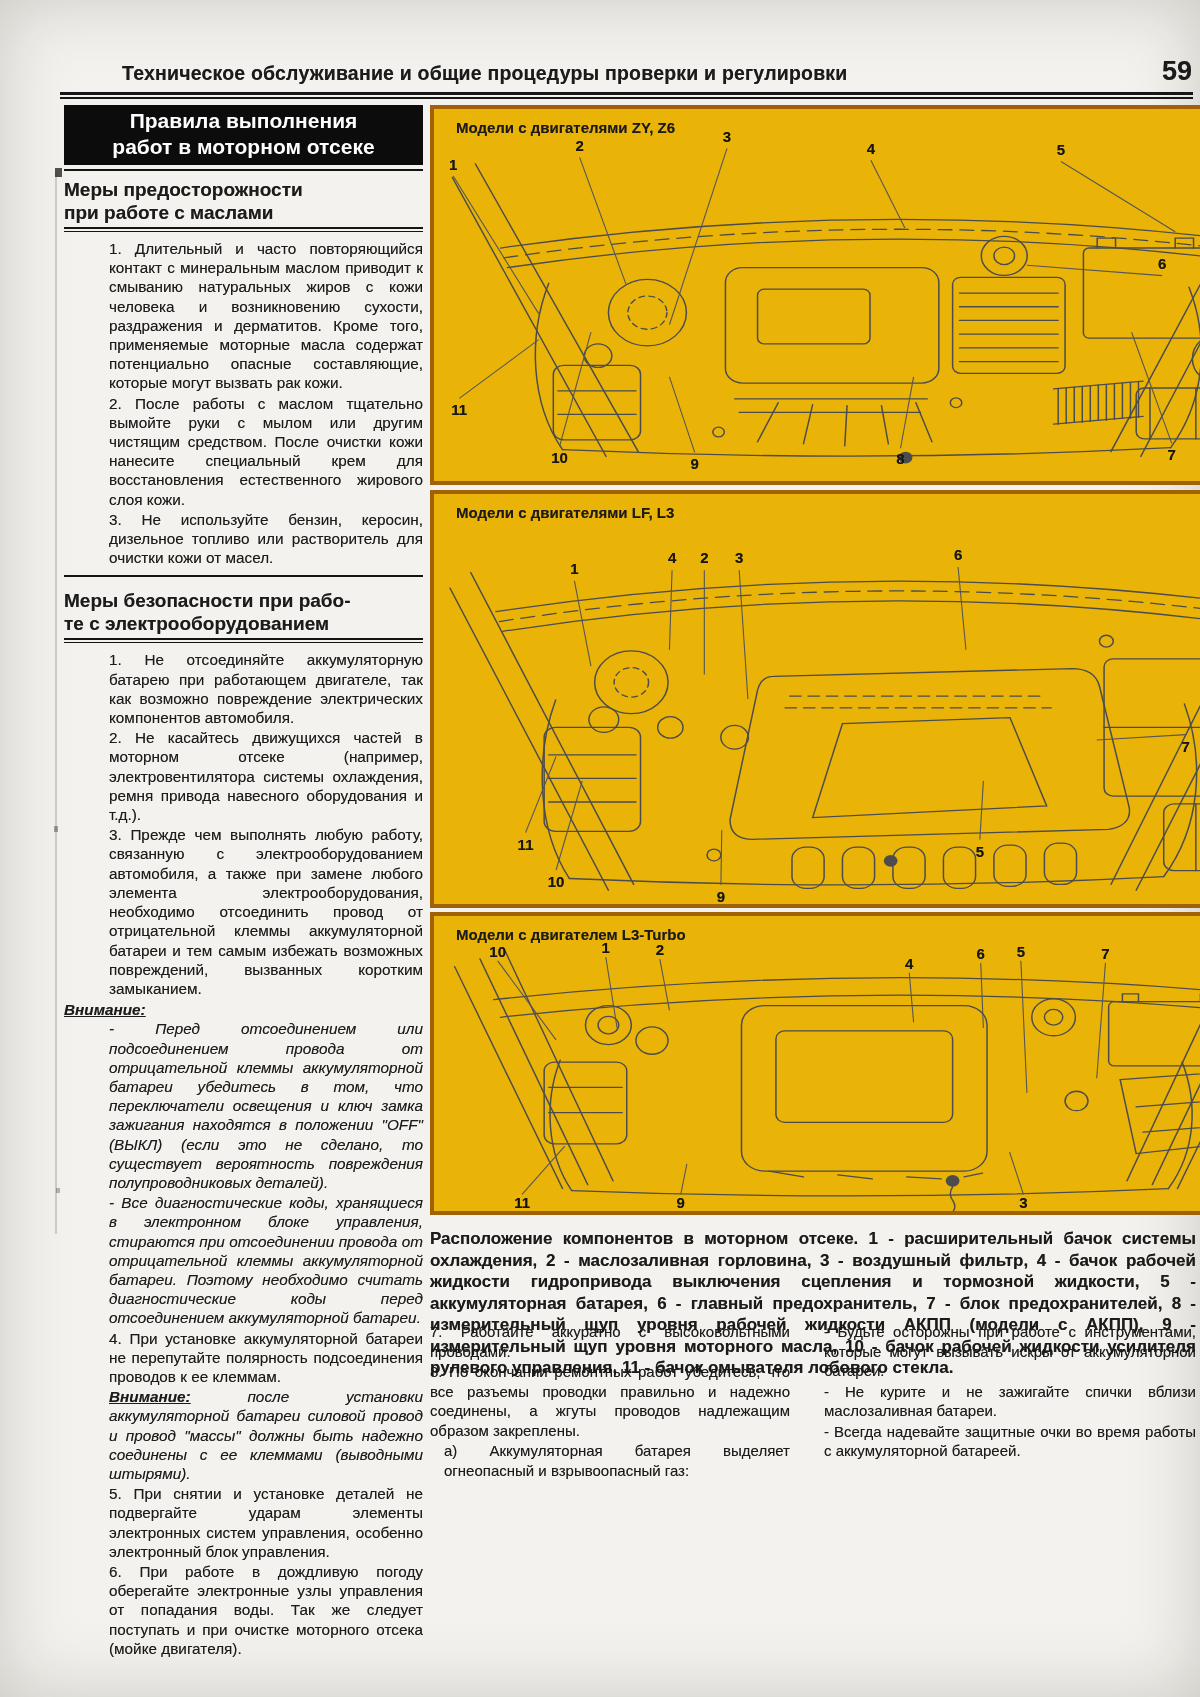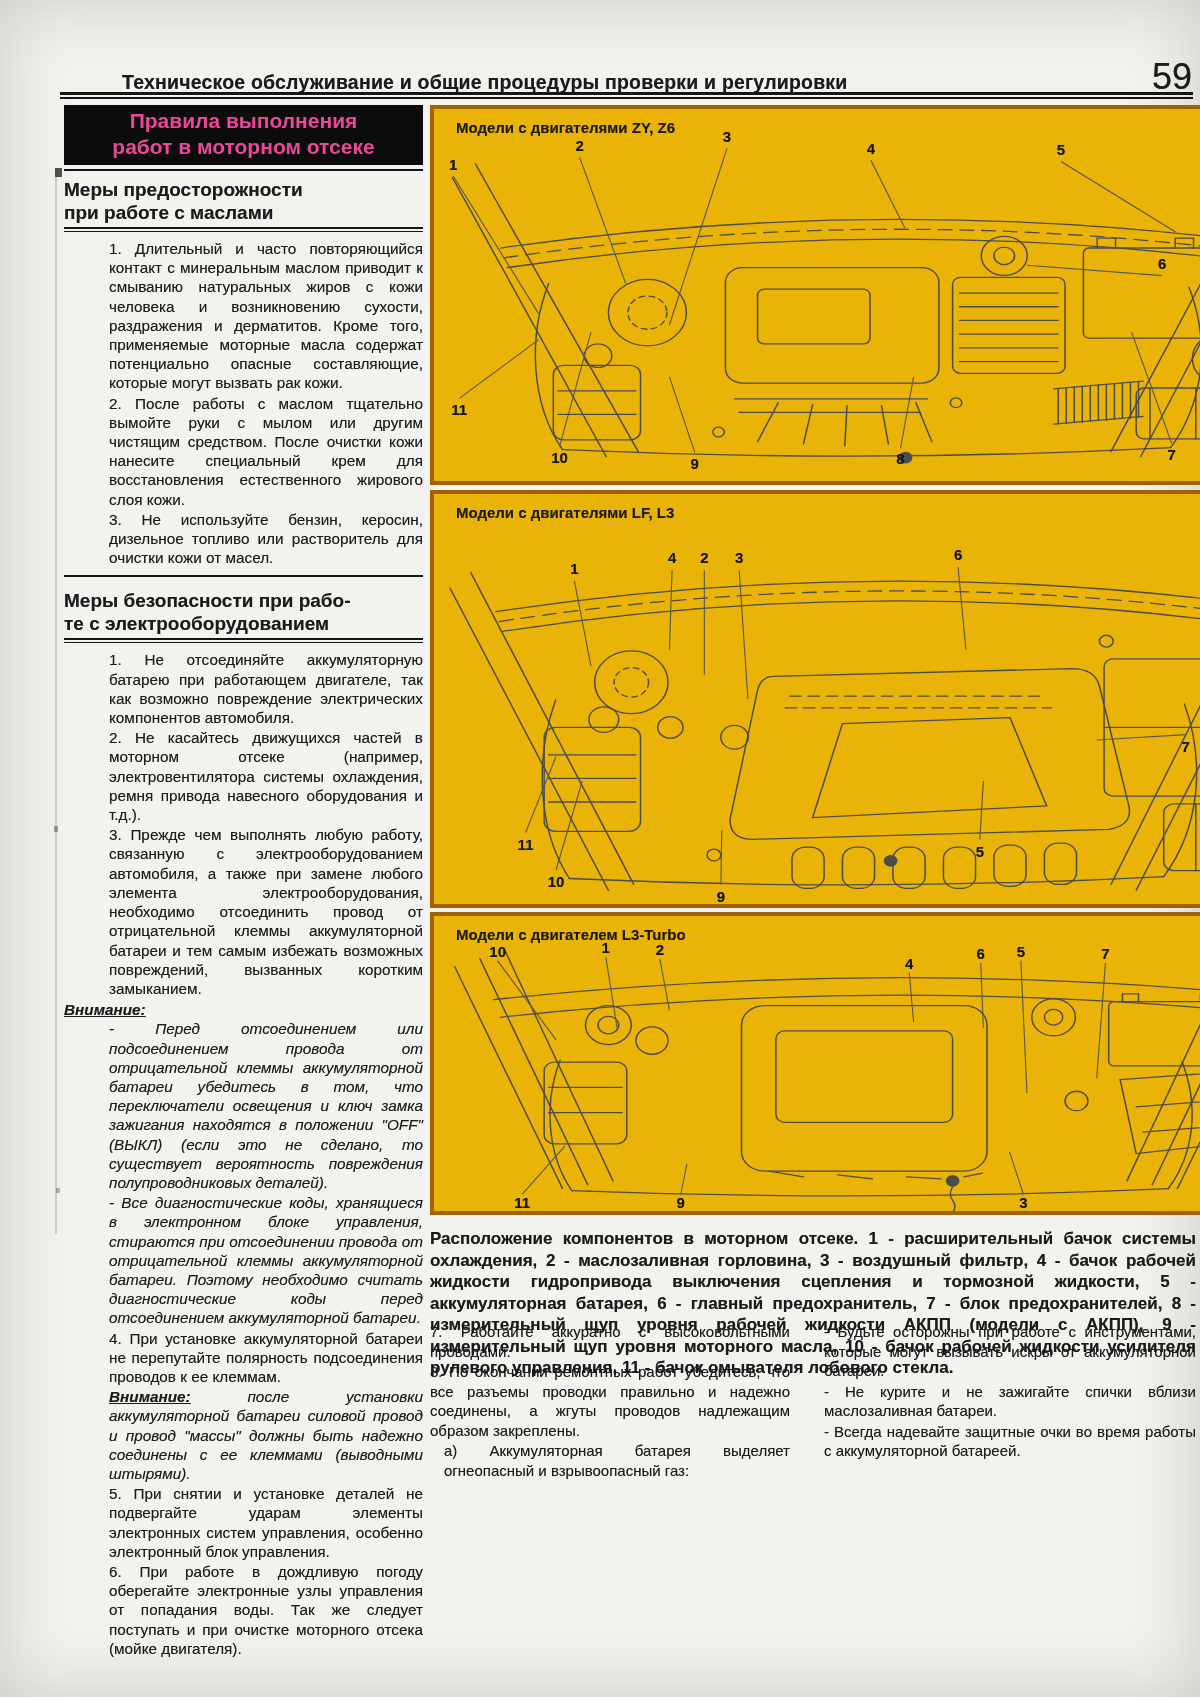--- a/index.html
+++ b/index.html
@@ -19,34 +19,34 @@
   .header-row{
     position:absolute; left:64px; top:56px; width:1128px;
     display:flex; align-items:baseline; justify-content:space-between;text-align:right;
   }
   .header-title{
     font-size:19.5px; font-weight:700; letter-spacing:.2px;
     text-shadow:0 0 .6px rgba(20,20,20,.55);
     padding-left:58px;
   }
   .page-number{
-    font-size:36px; font-weight:400; text-shadow:0 0 .6px rgba(20,20,20,.55);
+    font-size:27px; font-weight:700; text-shadow:0 0 .6px rgba(20,20,20,.55);
   }
   .header-rule{
     position:absolute; left:60px; top:92px; width:1133px; height:7px;
     border-top:3px solid #161616; border-bottom:2.5px solid #161616;
   }
   
   .left-col{
     position:absolute; left:64px; top:105px; width:359px;
     font-size:15.3px; line-height:19.2px; text-align:justify;
     text-shadow:0 0 .55px rgba(25,25,25,.5);
   }
   .black-box{
-    background:#0c0c0c; color:#ec4899; text-align:center;
+    background:#0c0c0c; color:#ffffff; text-align:center;
     font-size:21px; line-height:26px; font-weight:700;
     padding:3px 2px 5px; white-space:pre-line;
     text-shadow:none;
   }
   .rule{ border-top:2.5px solid #141414; margin-top:4px; }
   .sec-title{
     font-size:19px; line-height:23px; font-weight:700; text-align:left;
     margin-top:7px; white-space:pre-line;
     text-shadow:0 0 .6px rgba(20,20,20,.5);
   }

